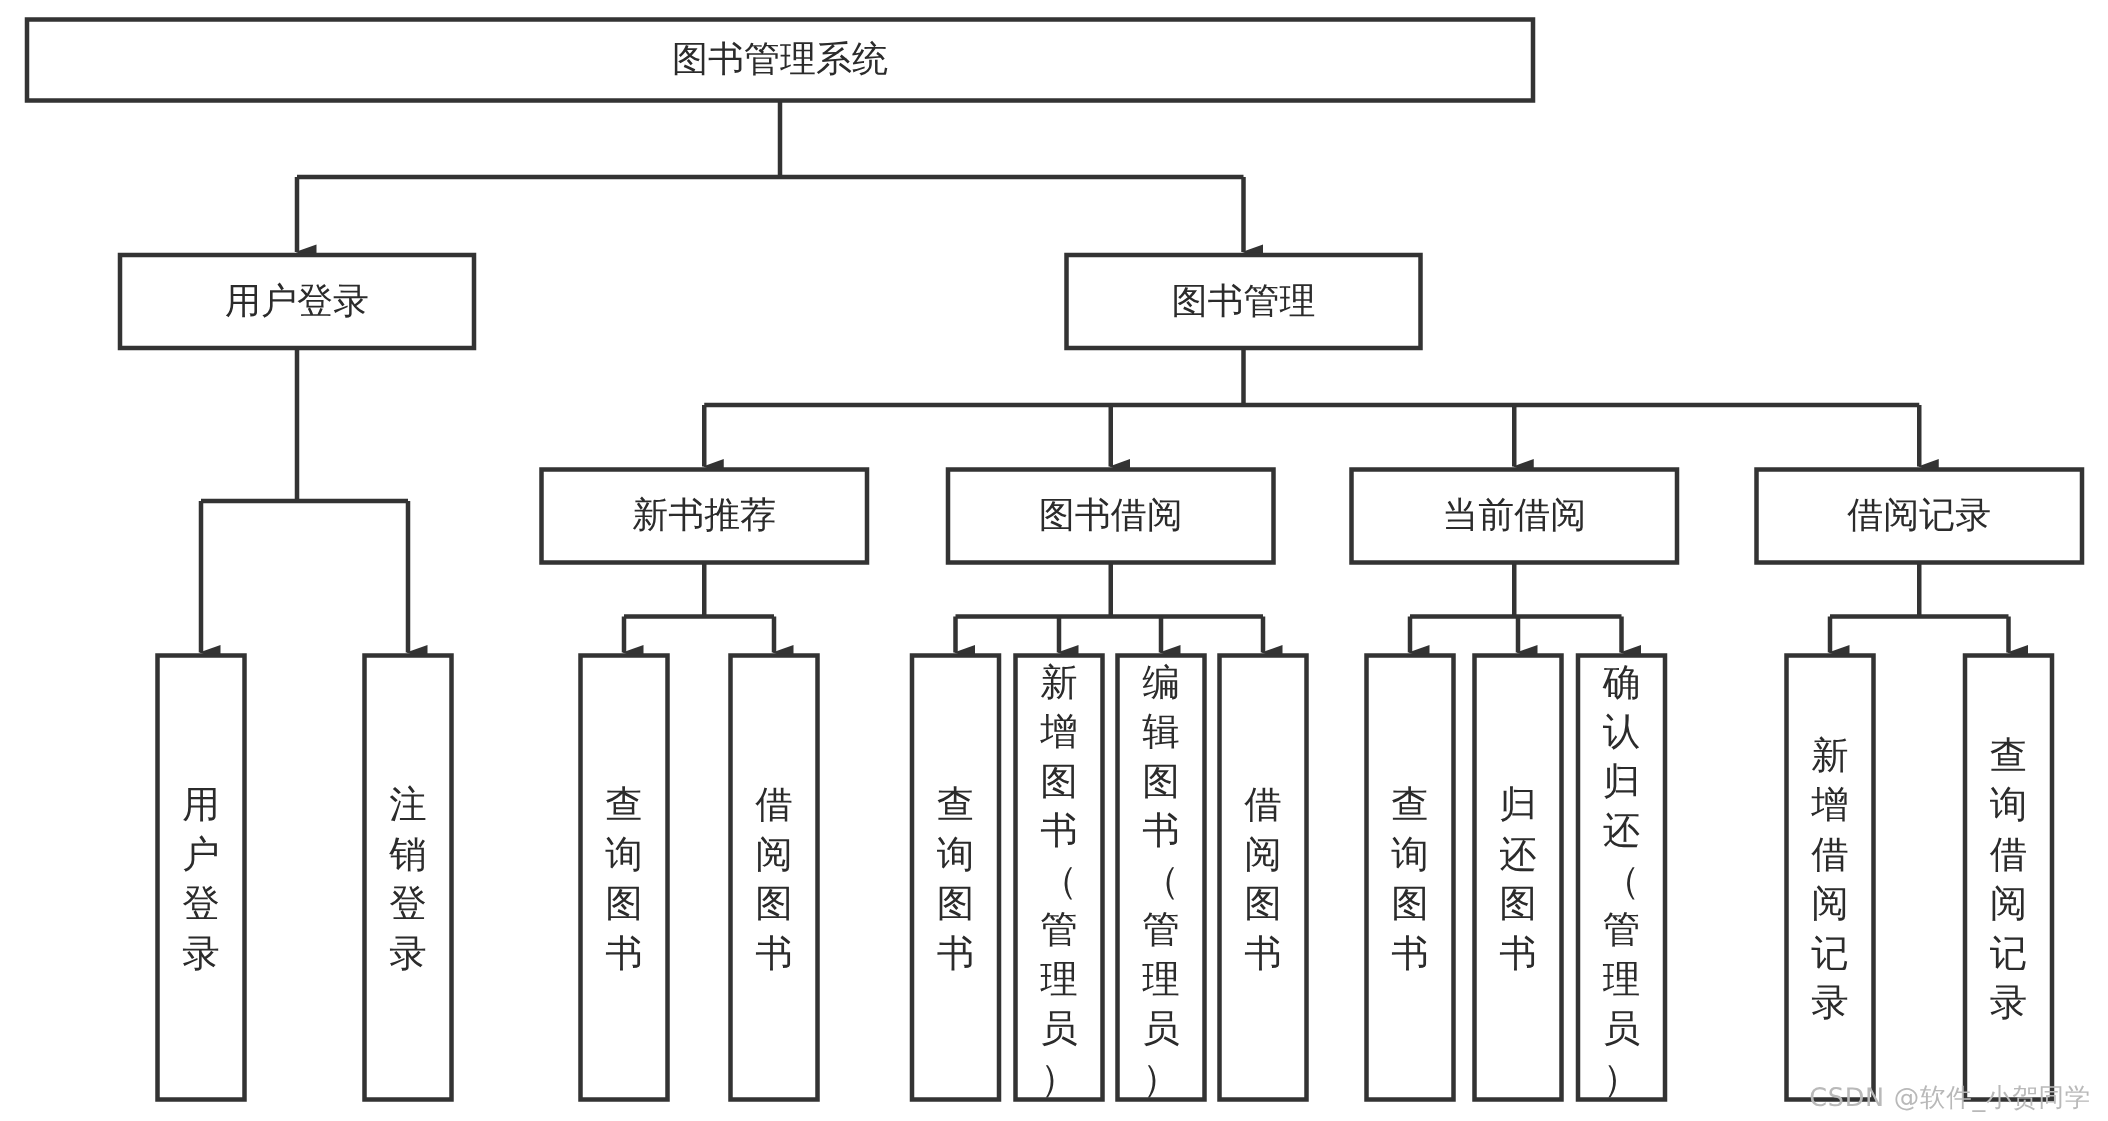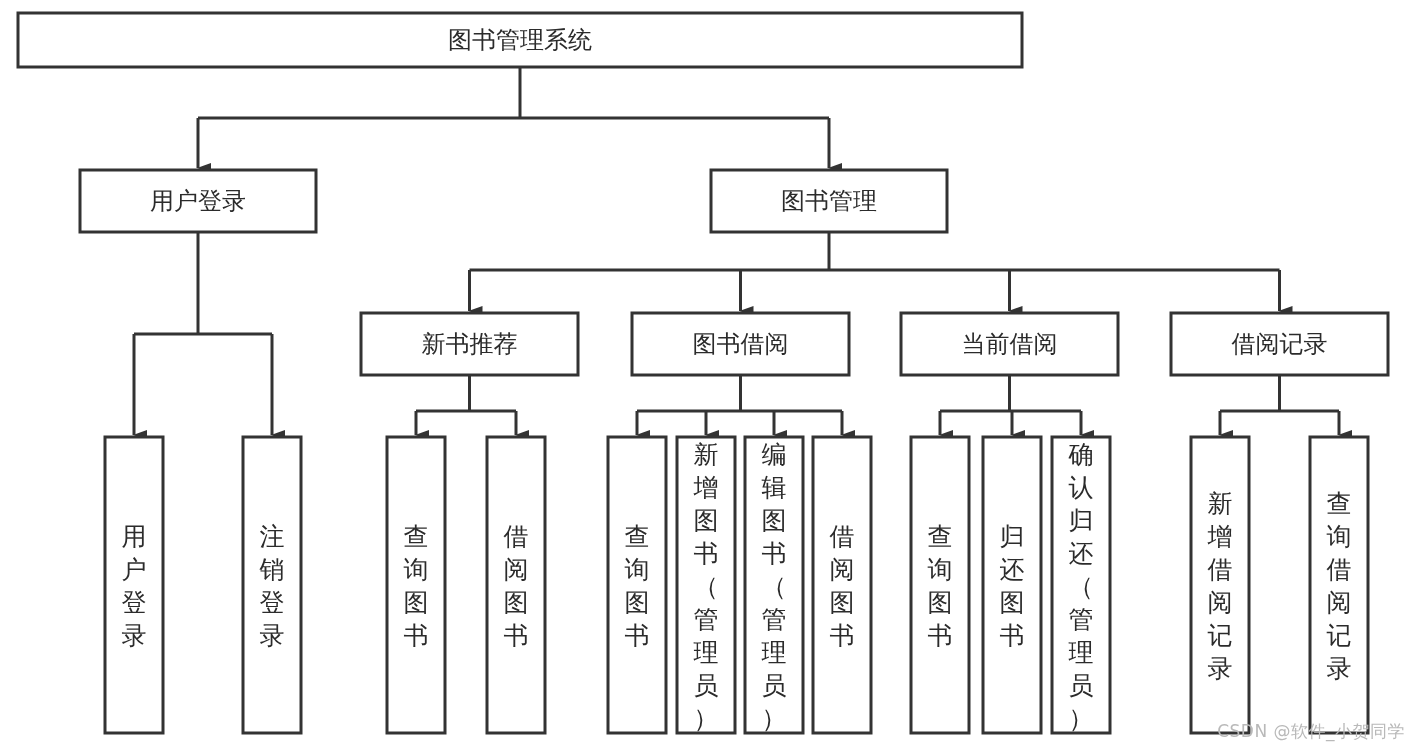--- a/index.html
+++ b/index.html
@@ -15,21 +15,21 @@
     font-family:"DejaVu Sans","Liberation Sans",sans-serif;
     font-size:24px;fill:#2b2b2b;
     text-anchor:middle;dominant-baseline:middle;
   }
   .leaf-label{
     font-family:"DejaVu Sans","Liberation Sans",sans-serif;
     font-size:25px;fill:#2b2b2b;
     text-anchor:middle;
   }
   .watermark{
-    position:absolute;right:0;bottom:4px;
+    position:absolute;right:11px;bottom:4px;
     font-family:"DejaVu Sans","Liberation Sans",sans-serif;
     font-size:17px;color:#b9b9b9;white-space:nowrap;
     letter-spacing:0.5px;
   }
 </style>
 </head>
 <body>
 
 <svg id="diagram" viewBox="0 0 1405 747" xmlns="http://www.w3.org/2000/svg">
   <defs>

